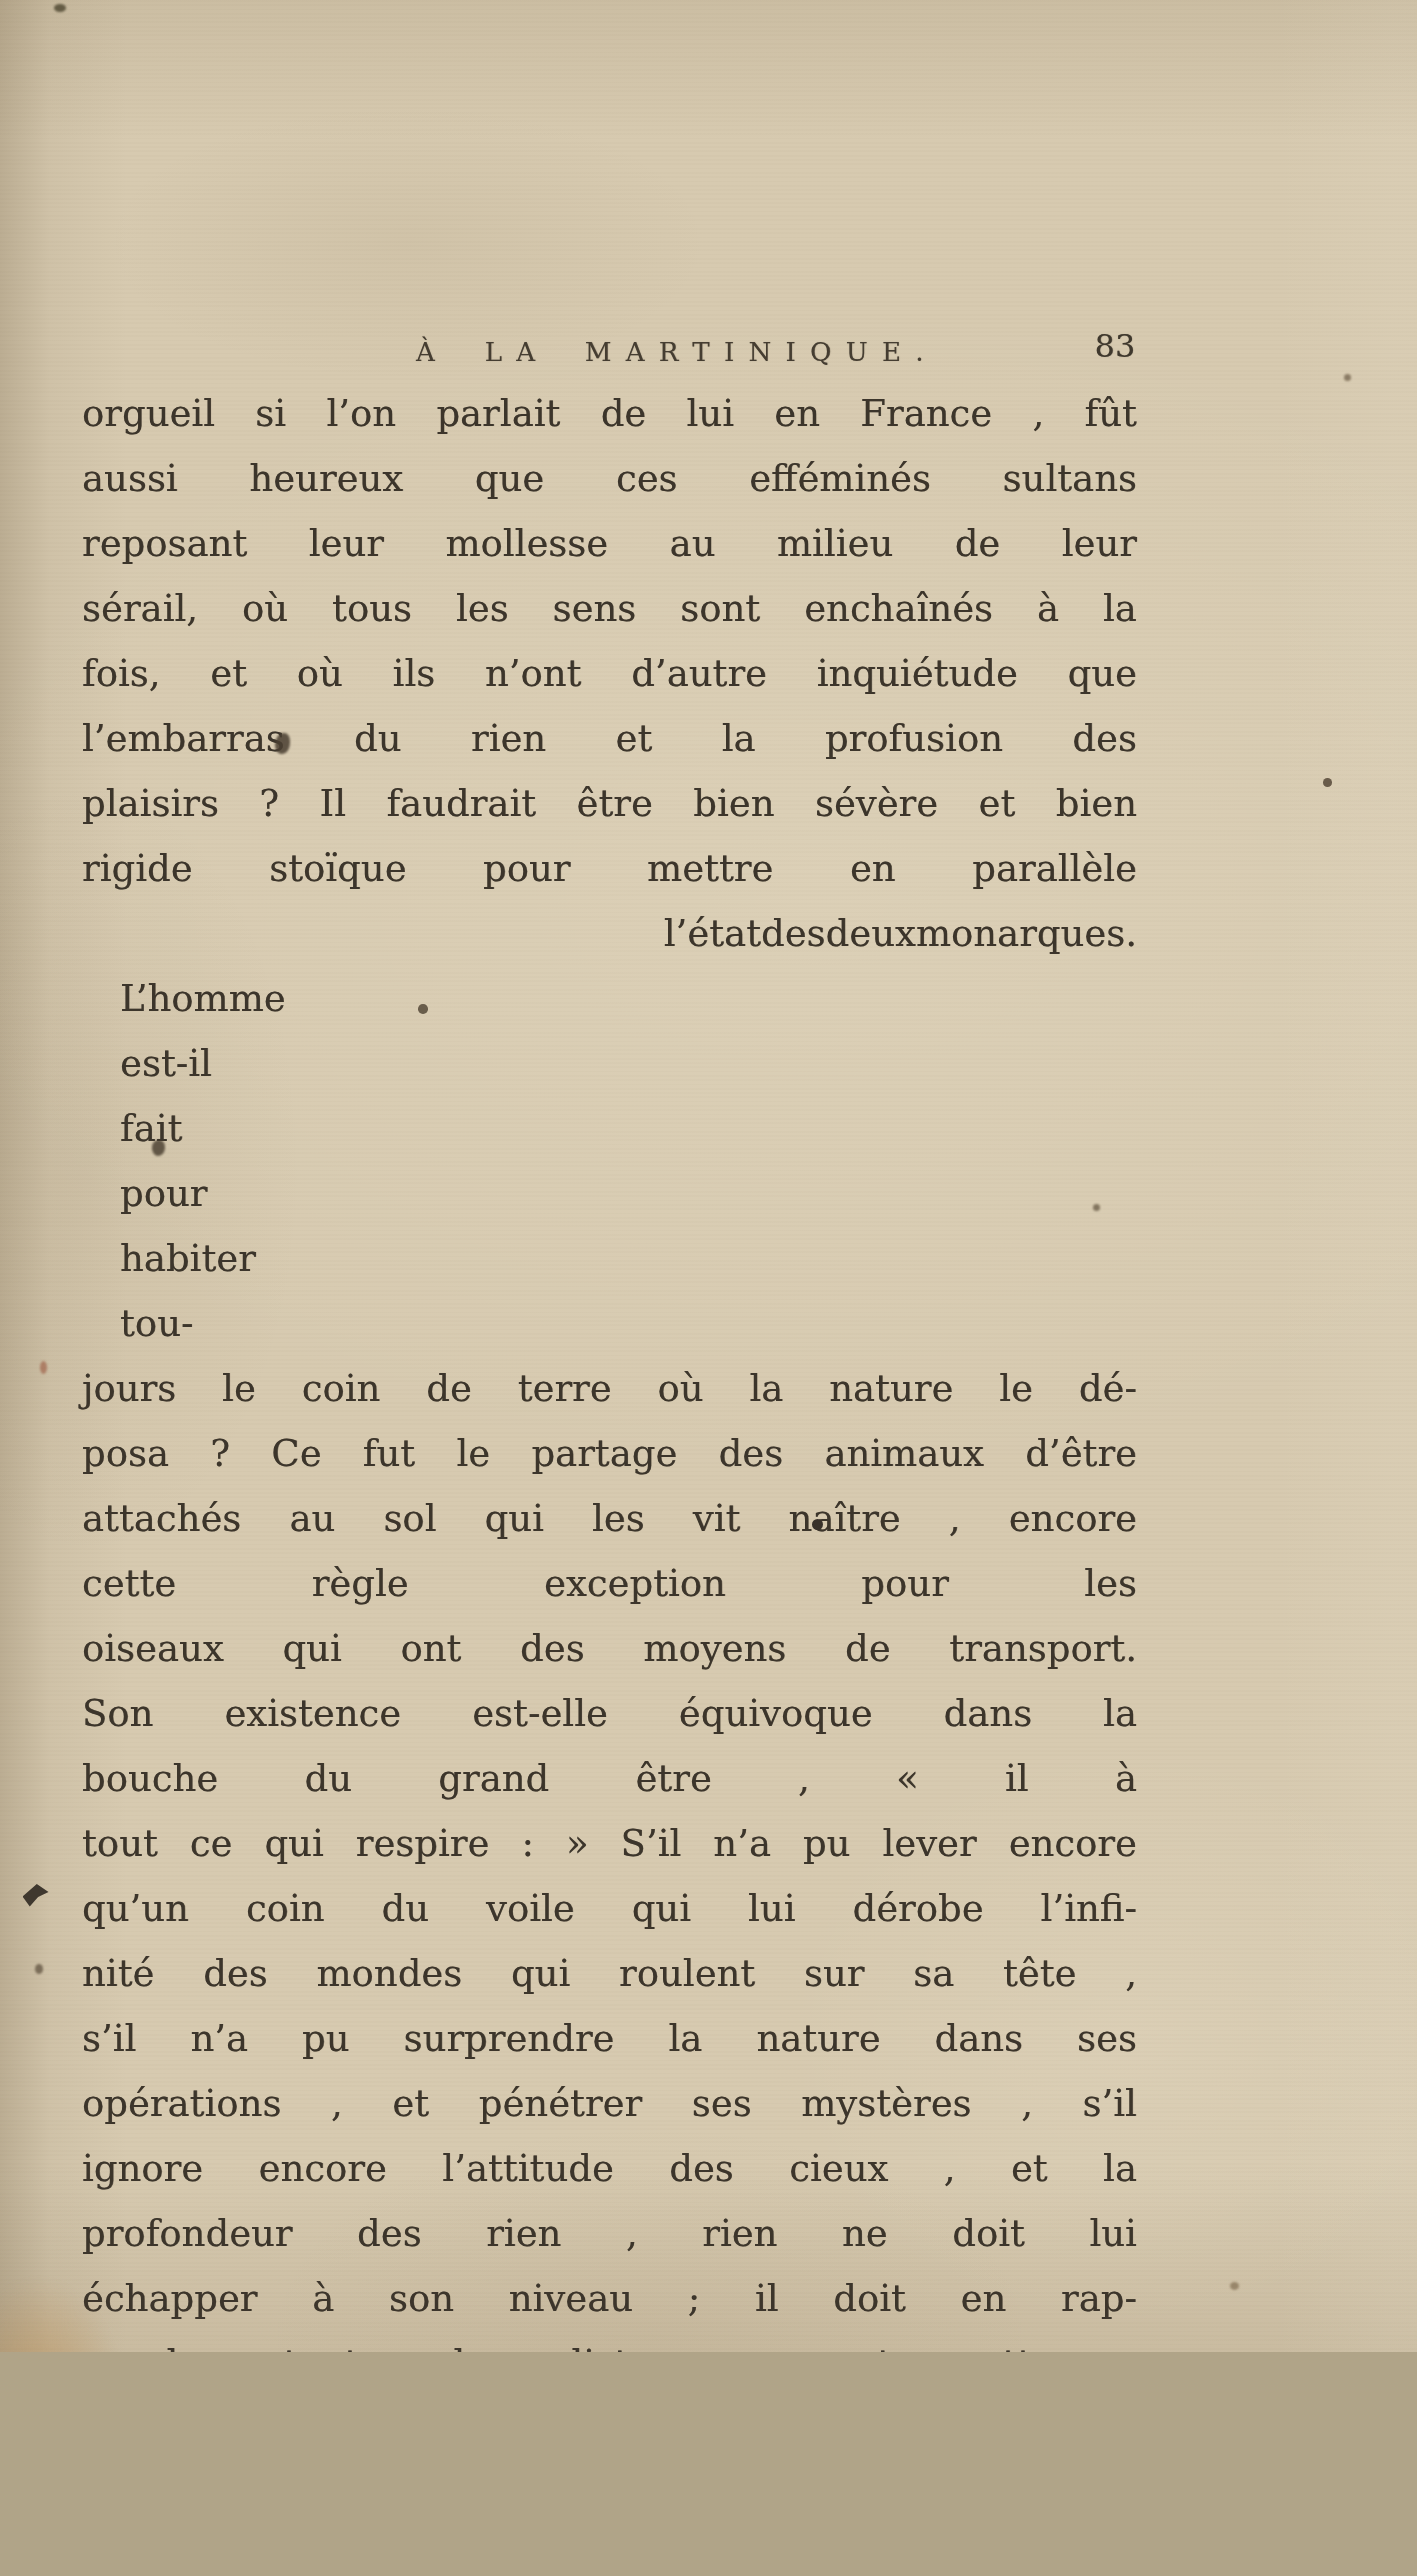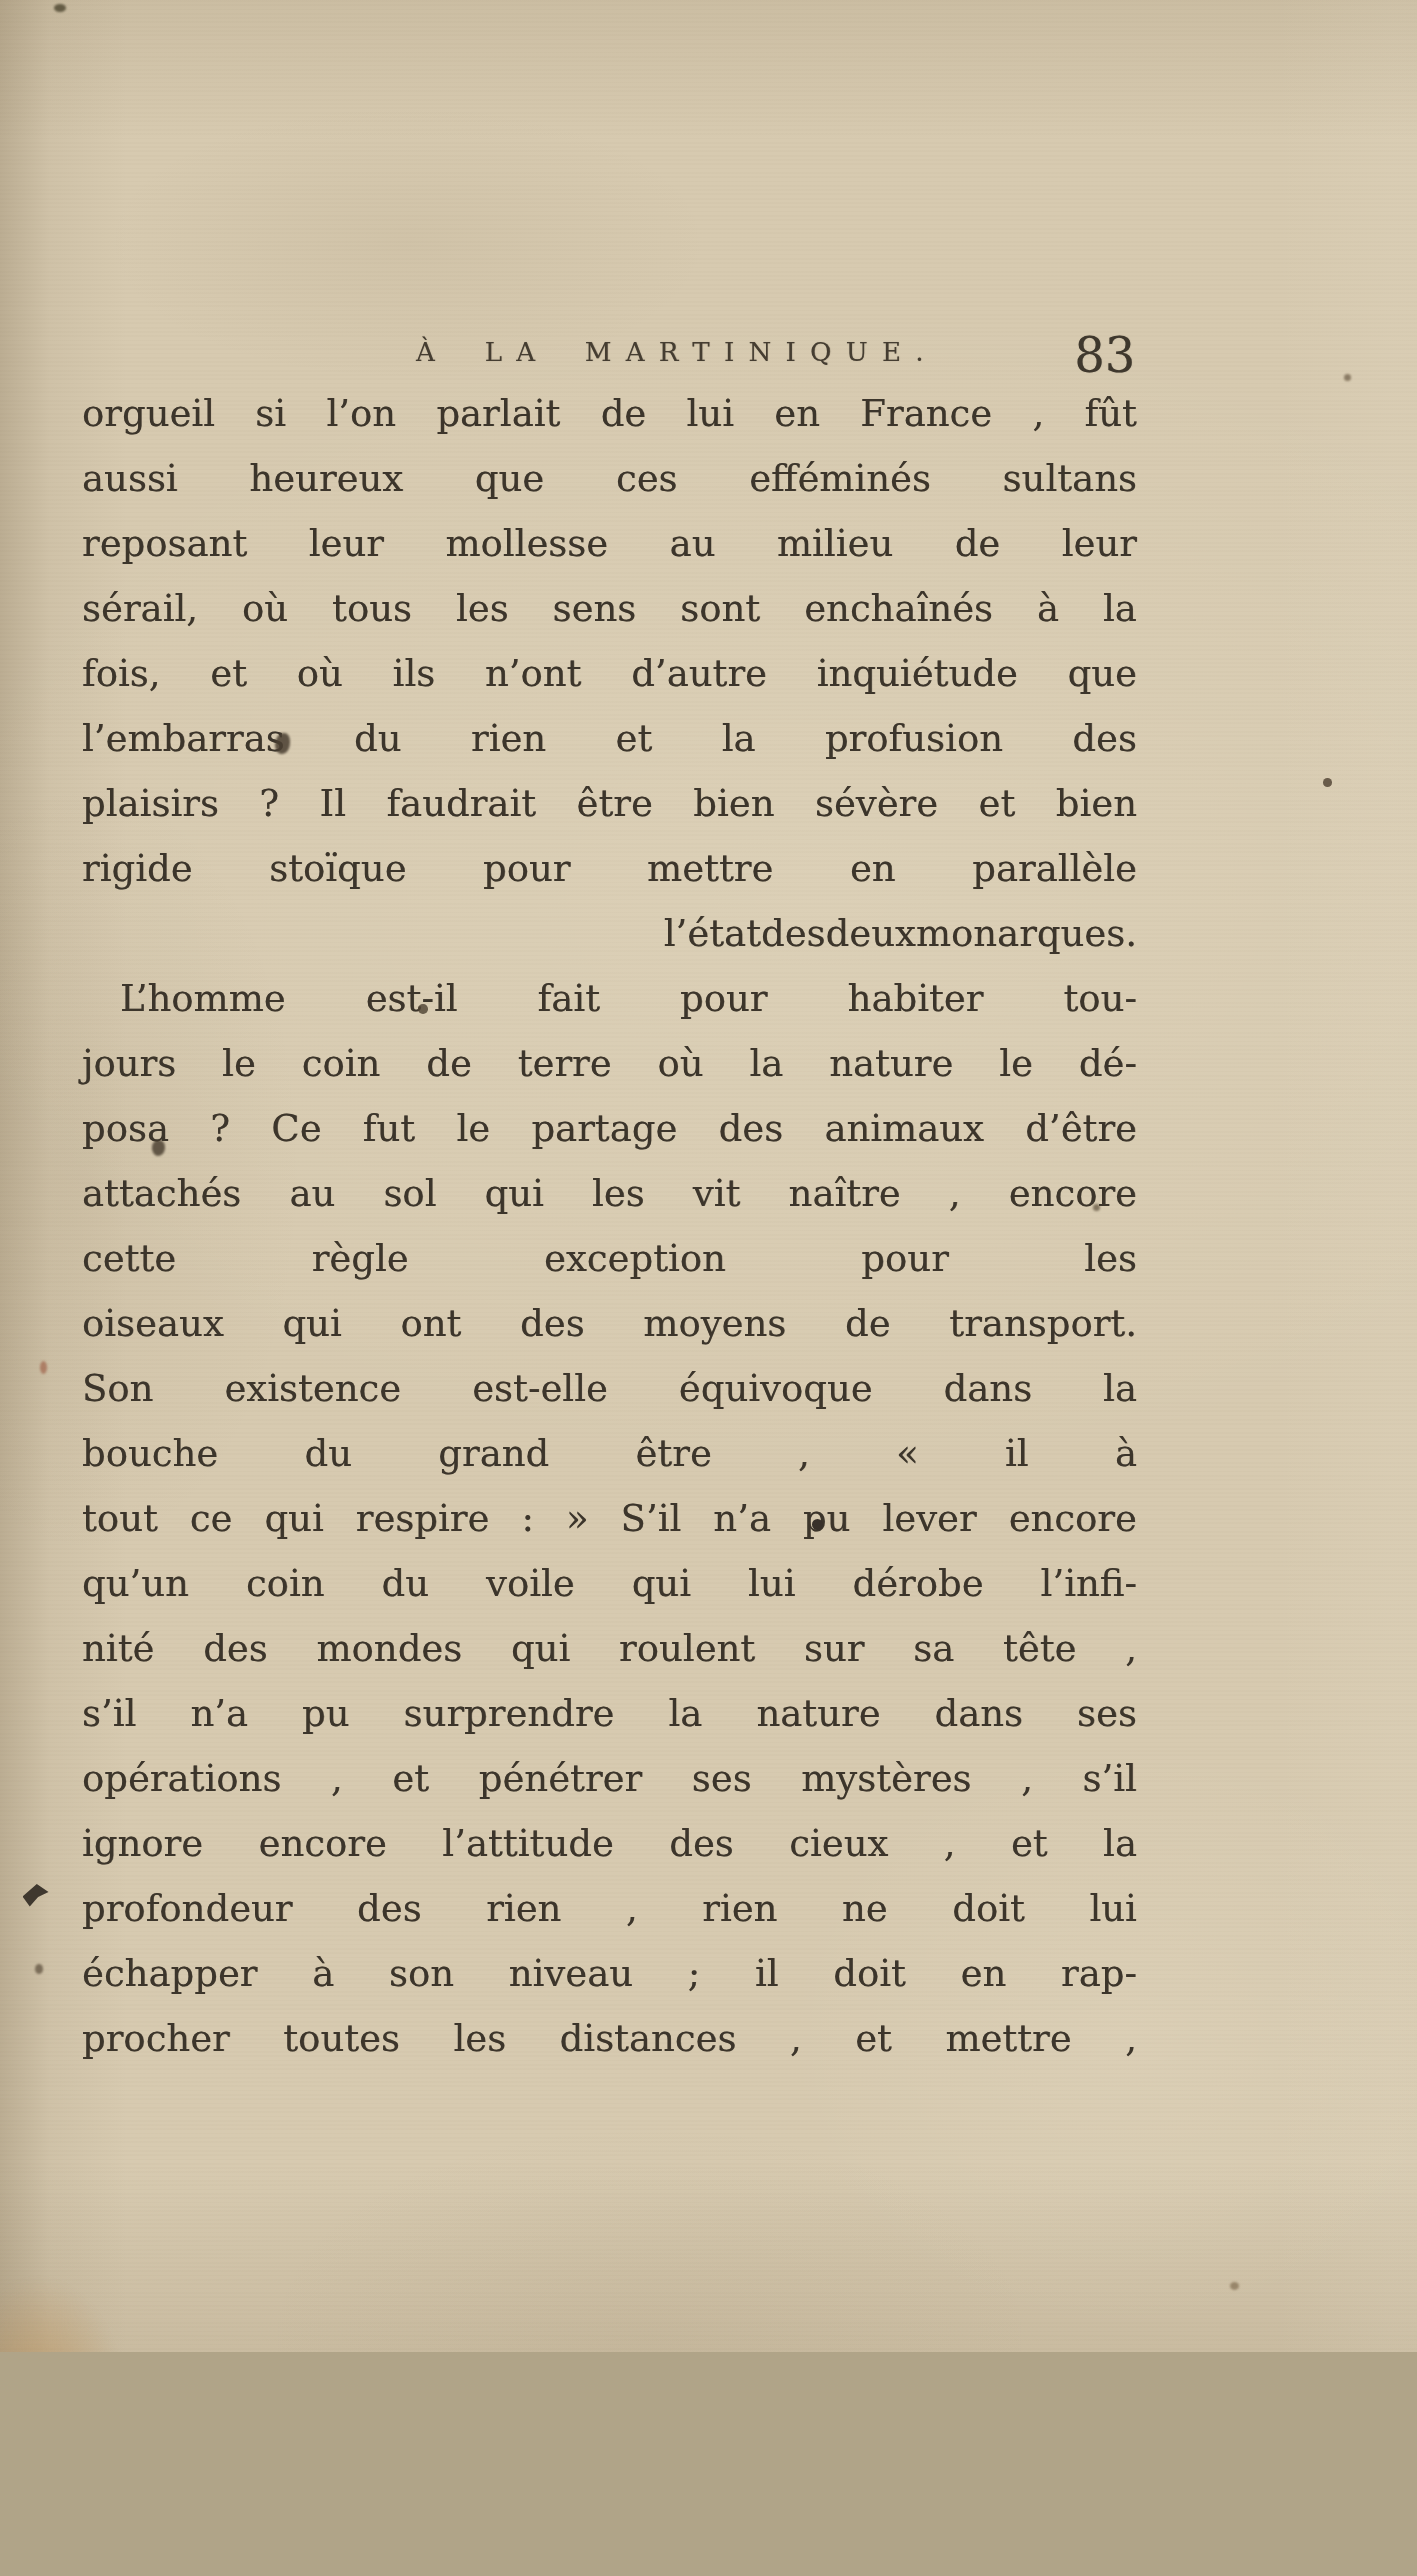--- a/index.html
+++ b/index.html
@@ -40,40 +40,40 @@
     color: #473f33;
   }
   .head-title {
     position: absolute; left: 334px; top: 5.2px;
     font-size: 26px; letter-spacing: 0.55em; word-spacing: 0.5em;
     color: #453d31; text-shadow: 0.3px 0.3px 0.7px rgba(62,54,44,0.5);
     white-space: nowrap;
   }
   .page-number {
     position: absolute; right: 1.7px; top: -5.2px;
-    font-size: 48px; color: #3f382d; text-shadow: 0.3px 0.3px 0.7px rgba(62,54,44,0.5);
+    font-size: 32px; color: #3f382d; text-shadow: 0.3px 0.3px 0.7px rgba(62,54,44,0.5);
   }
 
   .text-block {
     position: absolute; left: 82px; top: 381px; width: 1055px;
     font-size: 37px; color: #3c352b;
     text-shadow: 0.3px 0.3px 0.6px rgba(60,52,42,0.55);
     word-spacing: 4.3px;
   }
   .line {
     line-height: 65px;
     text-align: justify;
     text-align-last: justify;
     white-space: nowrap; 
     overflow: visible;
   }
   .line { display:flex; justify-content: space-between; }
   .line.short { justify-content: flex-end; }
   .line span.w { display:inline-block; }
-  .line.indent { padding-left: 38px; }
+  .line.indent { padding-left: 38px; flex-direction: column; }
 
   
   .mark { position:absolute; pointer-events:none; }
   .blot-faudrait { left:275px; top:733px; width:14.7px; height:21px; background:#4a3f31; border-radius:60% 40% 55% 45%; filter:blur(0.9px); opacity:.85; }
   .speck-terre { left:418px; top:1004px; width:9.5px; height:9.5px; background:#4e4232; border-radius:50%; filter:blur(0.7px); opacity:.8; }
   .speck-attaches { left:152px; top:1140px; width:13px; height:15.6px; background:#463b2d; border-radius:50% 45% 55% 50%; filter:blur(0.9px); opacity:.8; }
   .dot-derobe { left:812px; top:1519px; width:11.3px; height:11.3px; background:#38312a; border-radius:50%; filter:blur(0.5px); }
   .manicule {
     left:22.5px; top:1884px; width:26px; height:22.5px; background:#332d25;
     clip-path: polygon(0% 55%, 55% 0%, 100% 35%, 60% 58%, 28% 100%);

